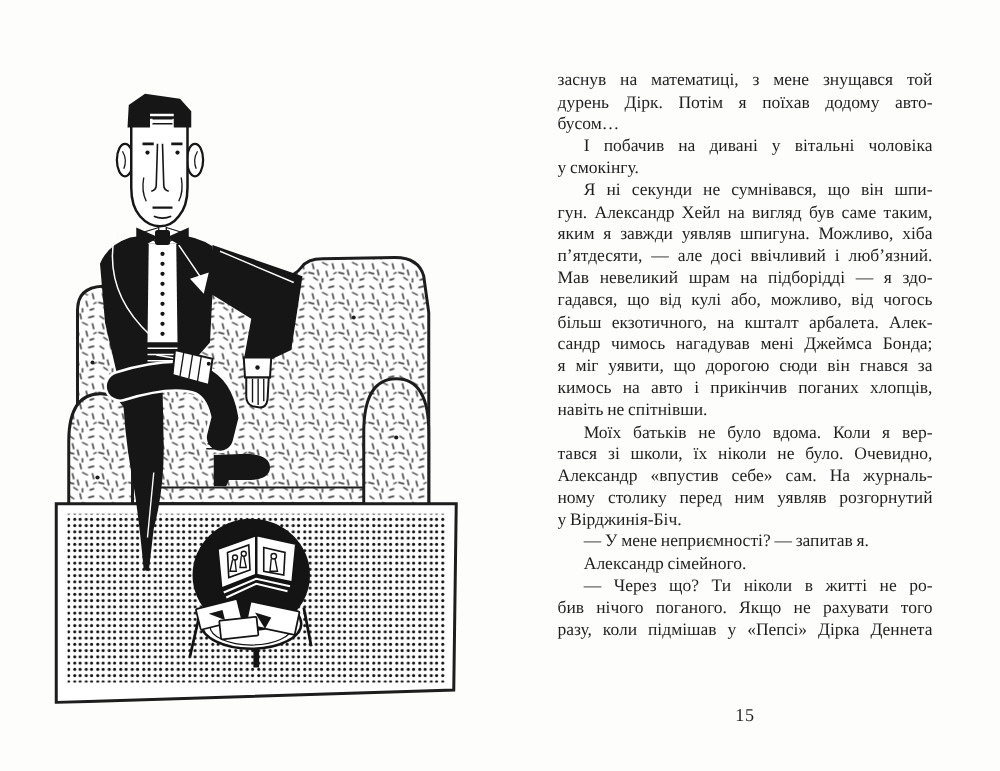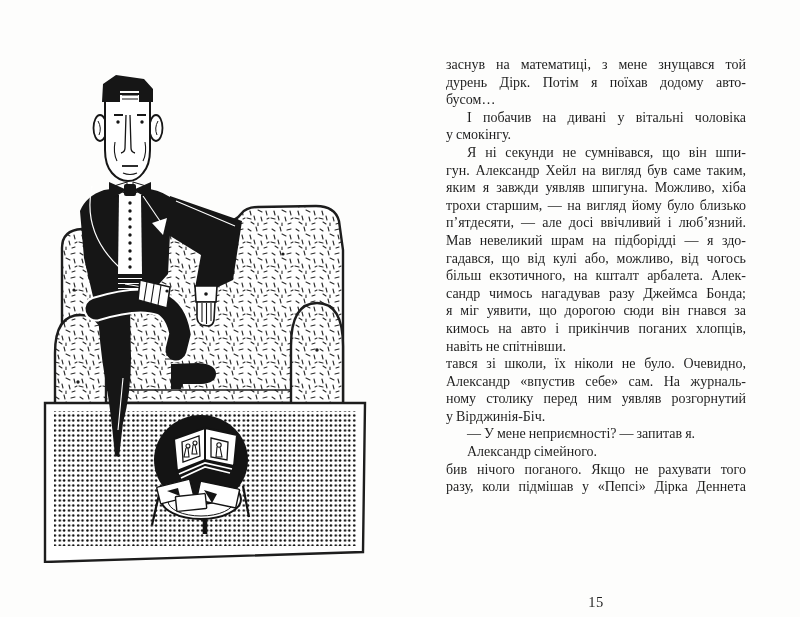--- a/index.html
+++ b/index.html
@@ -14,21 +14,21 @@
   .illustration svg{display:block;color:#1d1d1d;}
   .text-col{position:absolute;left:446px;top:56px;width:300px;}
   .line{
     height:17.6px;line-height:17.6px;font-size:14px;
     word-spacing:-0.5px;overflow:hidden;
     text-align:justify;text-align-last:justify;
   }
   .line.end{text-align:center;text-align-last:left;}
   .line.indent{padding-left:21px;}
   .page-number{
-    position:absolute;left:446px;top:594px;width:300px;
+    position:absolute;left:446px;top:565px;width:300px;
     text-align:center;font-size:14.5px;letter-spacing:0.5px;
   }
 </style>
 </head>
 <body>
 
 <div class="page">
 
   <div class="illustration">
     <svg viewBox="0 0 345 505" width="345" height="505">
@@ -180,33 +180,34 @@
 
   <div class="text-col">
     <div class="line">заснув на математиці, з мене знущався той</div>
     <div class="line">дурень Дірк. Потім я поїхав додому авто-</div>
     <div class="line end">бусом…</div>
     <div class="line indent">І побачив на дивані у вітальні чоловіка</div>
     <div class="line end">у смокінгу.</div>
     <div class="line indent">Я ні секунди не сумнівався, що він шпи-</div>
     <div class="line">гун. Александр Хейл на вигляд був саме таким,</div>
     <div class="line">яким я завжди уявляв шпигуна. Можливо, хіба</div>
-    <div class="line">трохи старшим, — на вигляд йому було близько</div>
     <div class="line">п’ятдесяти, — але досі ввічливий і люб’язний.</div>
     <div class="line">Мав невеликий шрам на підборідді — я здо-</div>
     <div class="line">гадався, що від кулі або, можливо, від чогось</div>
     <div class="line">більш екзотичного, на кшталт арбалета. Алек-</div>
-    <div class="line">сандр чимось нагадував разу Джеймса Бонда;</div>
+    <div class="line">сандр чимось нагадував мені Джеймса Бонда;</div>
     <div class="line">я міг уявити, що дорогою сюди він гнався за</div>
     <div class="line">кимось на авто і прикінчив поганих хлопців,</div>
     <div class="line end">навіть не спітнівши.</div>
+    <div class="line indent">Моїх батьків не було вдома. Коли я вер-</div>
     <div class="line">тався зі школи, їх ніколи не було. Очевидно,</div>
     <div class="line">Александр «впустив себе» сам. На журналь-</div>
     <div class="line">ному столику перед ним уявляв розгорнутий</div>
     <div class="line end">у Вірджинія-Біч.</div>
     <div class="line indent end">— У мене неприємності? — запитав я.</div>
     <div class="line indent end">Александр сімейного.</div>
+    <div class="line indent">— Через що? Ти ніколи в житті не ро-</div>
     <div class="line">бив нічого поганого. Якщо не рахувати того</div>
     <div class="line">разу, коли підмішав у «Пепсі» Дірка Деннета</div>
   </div>
 
   <div class="page-number">15</div>
 </div>
 
 </body></html>

